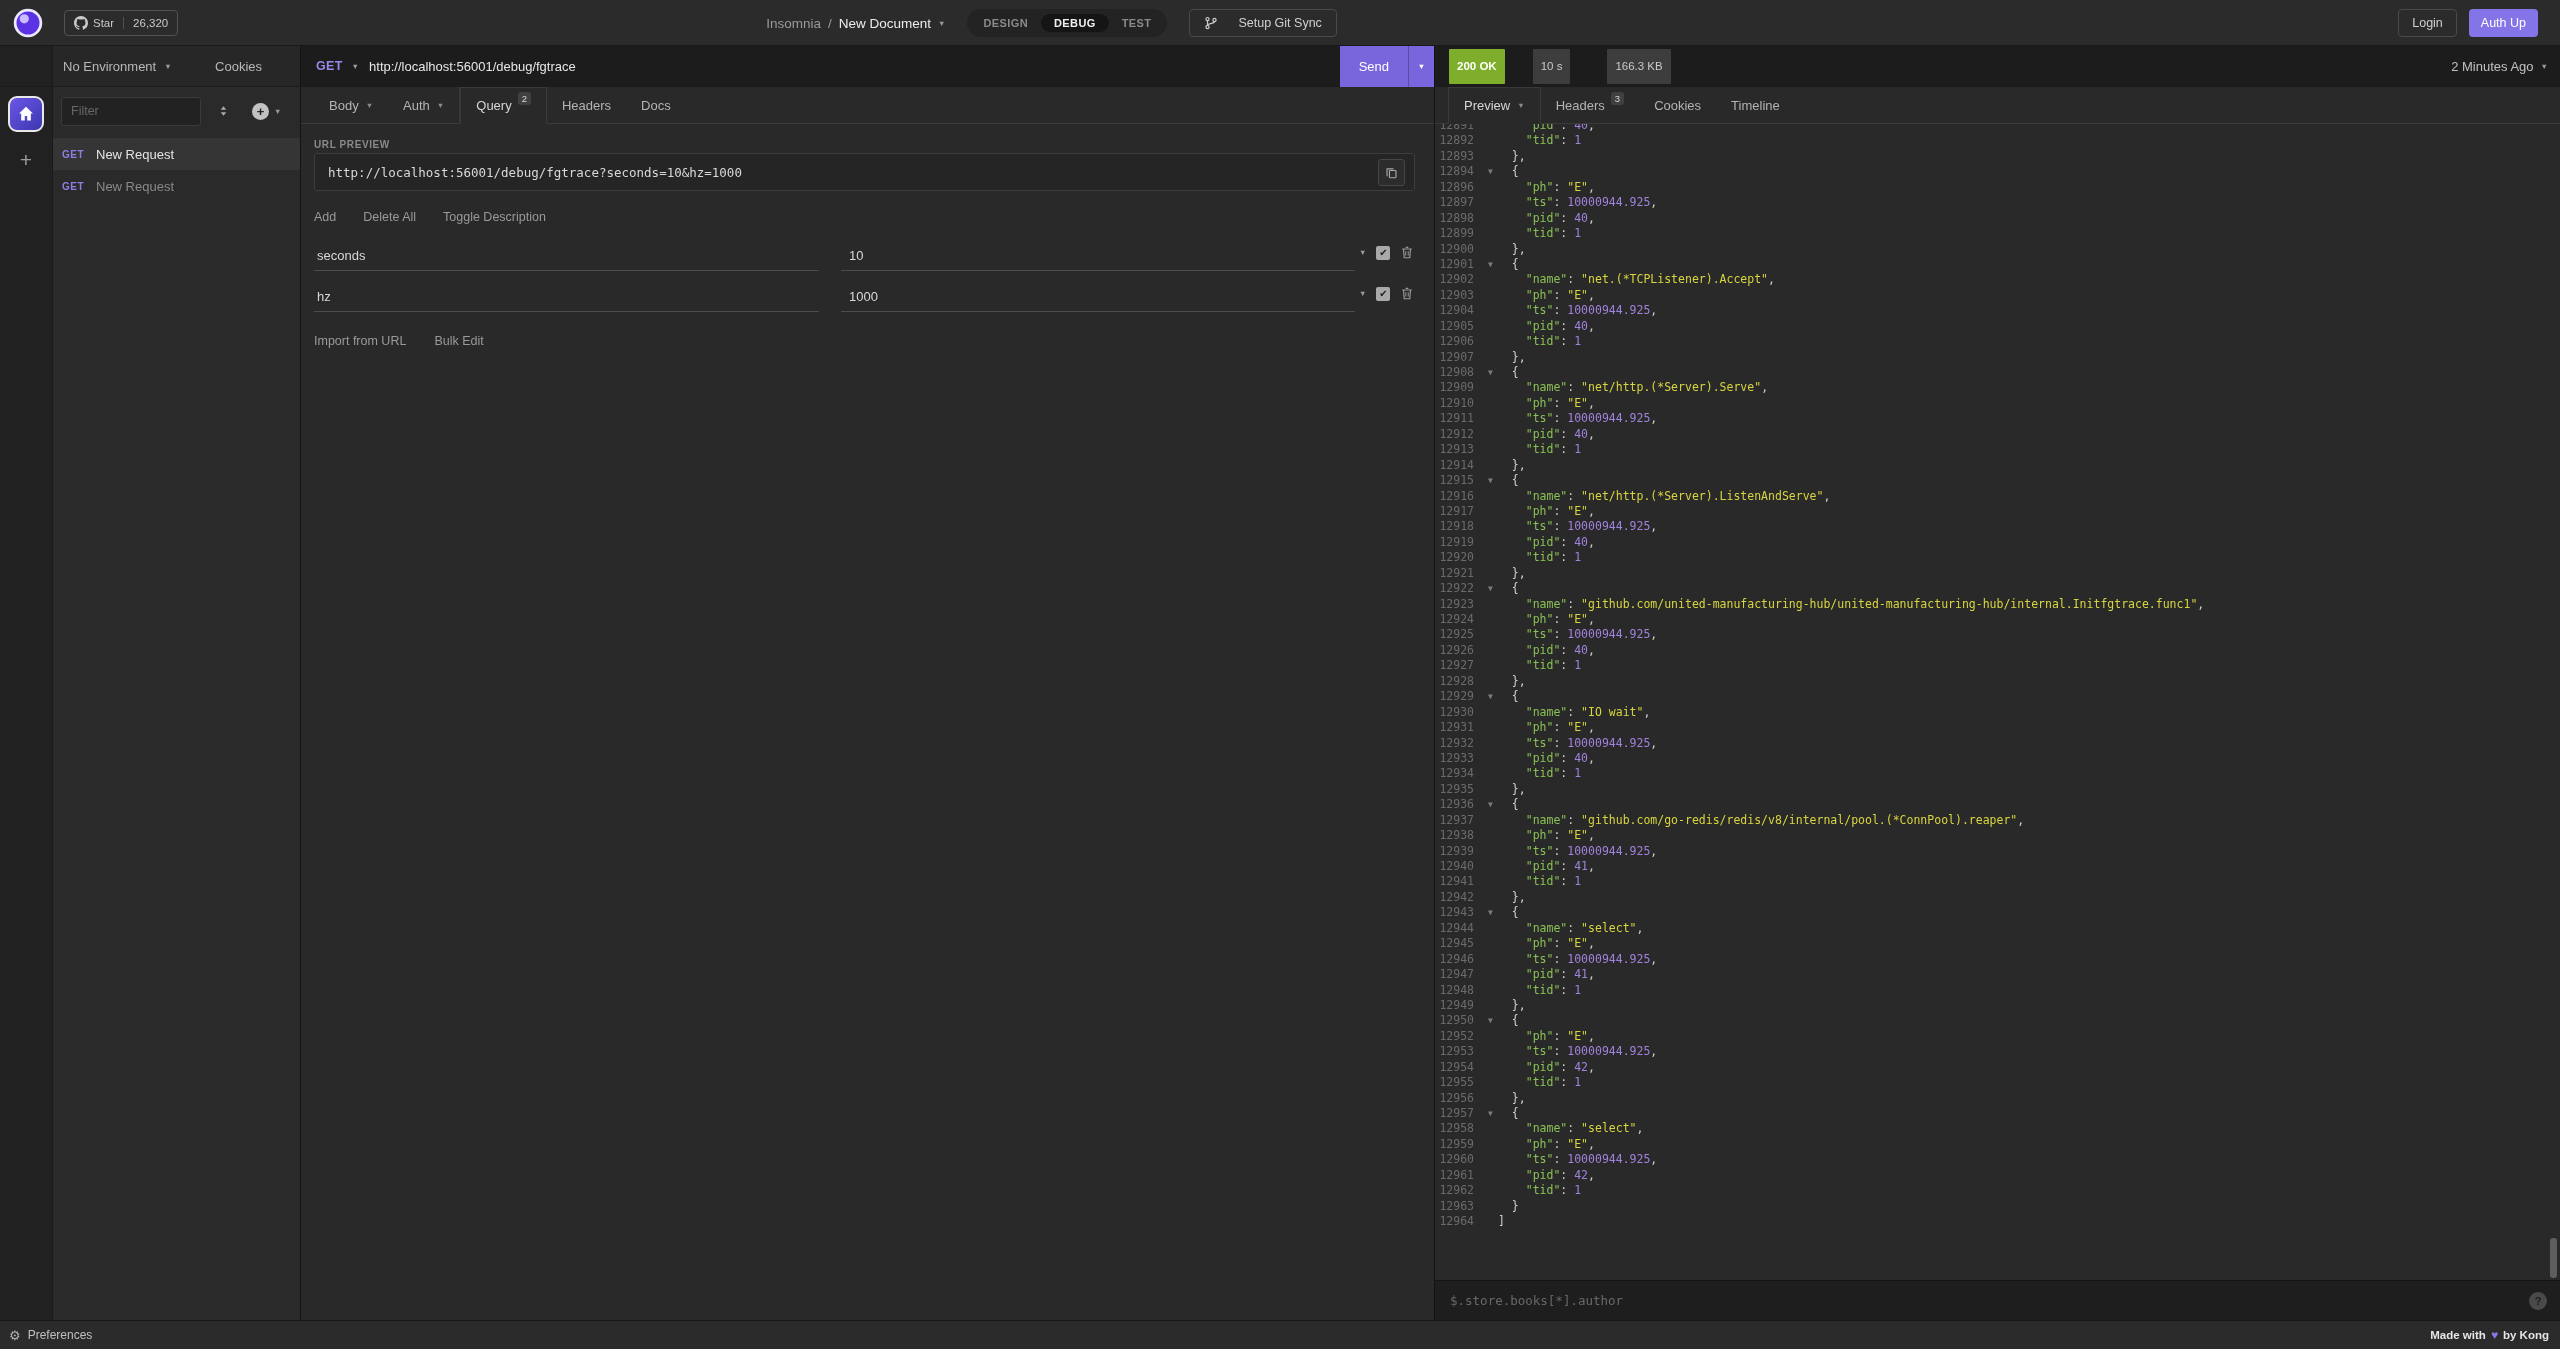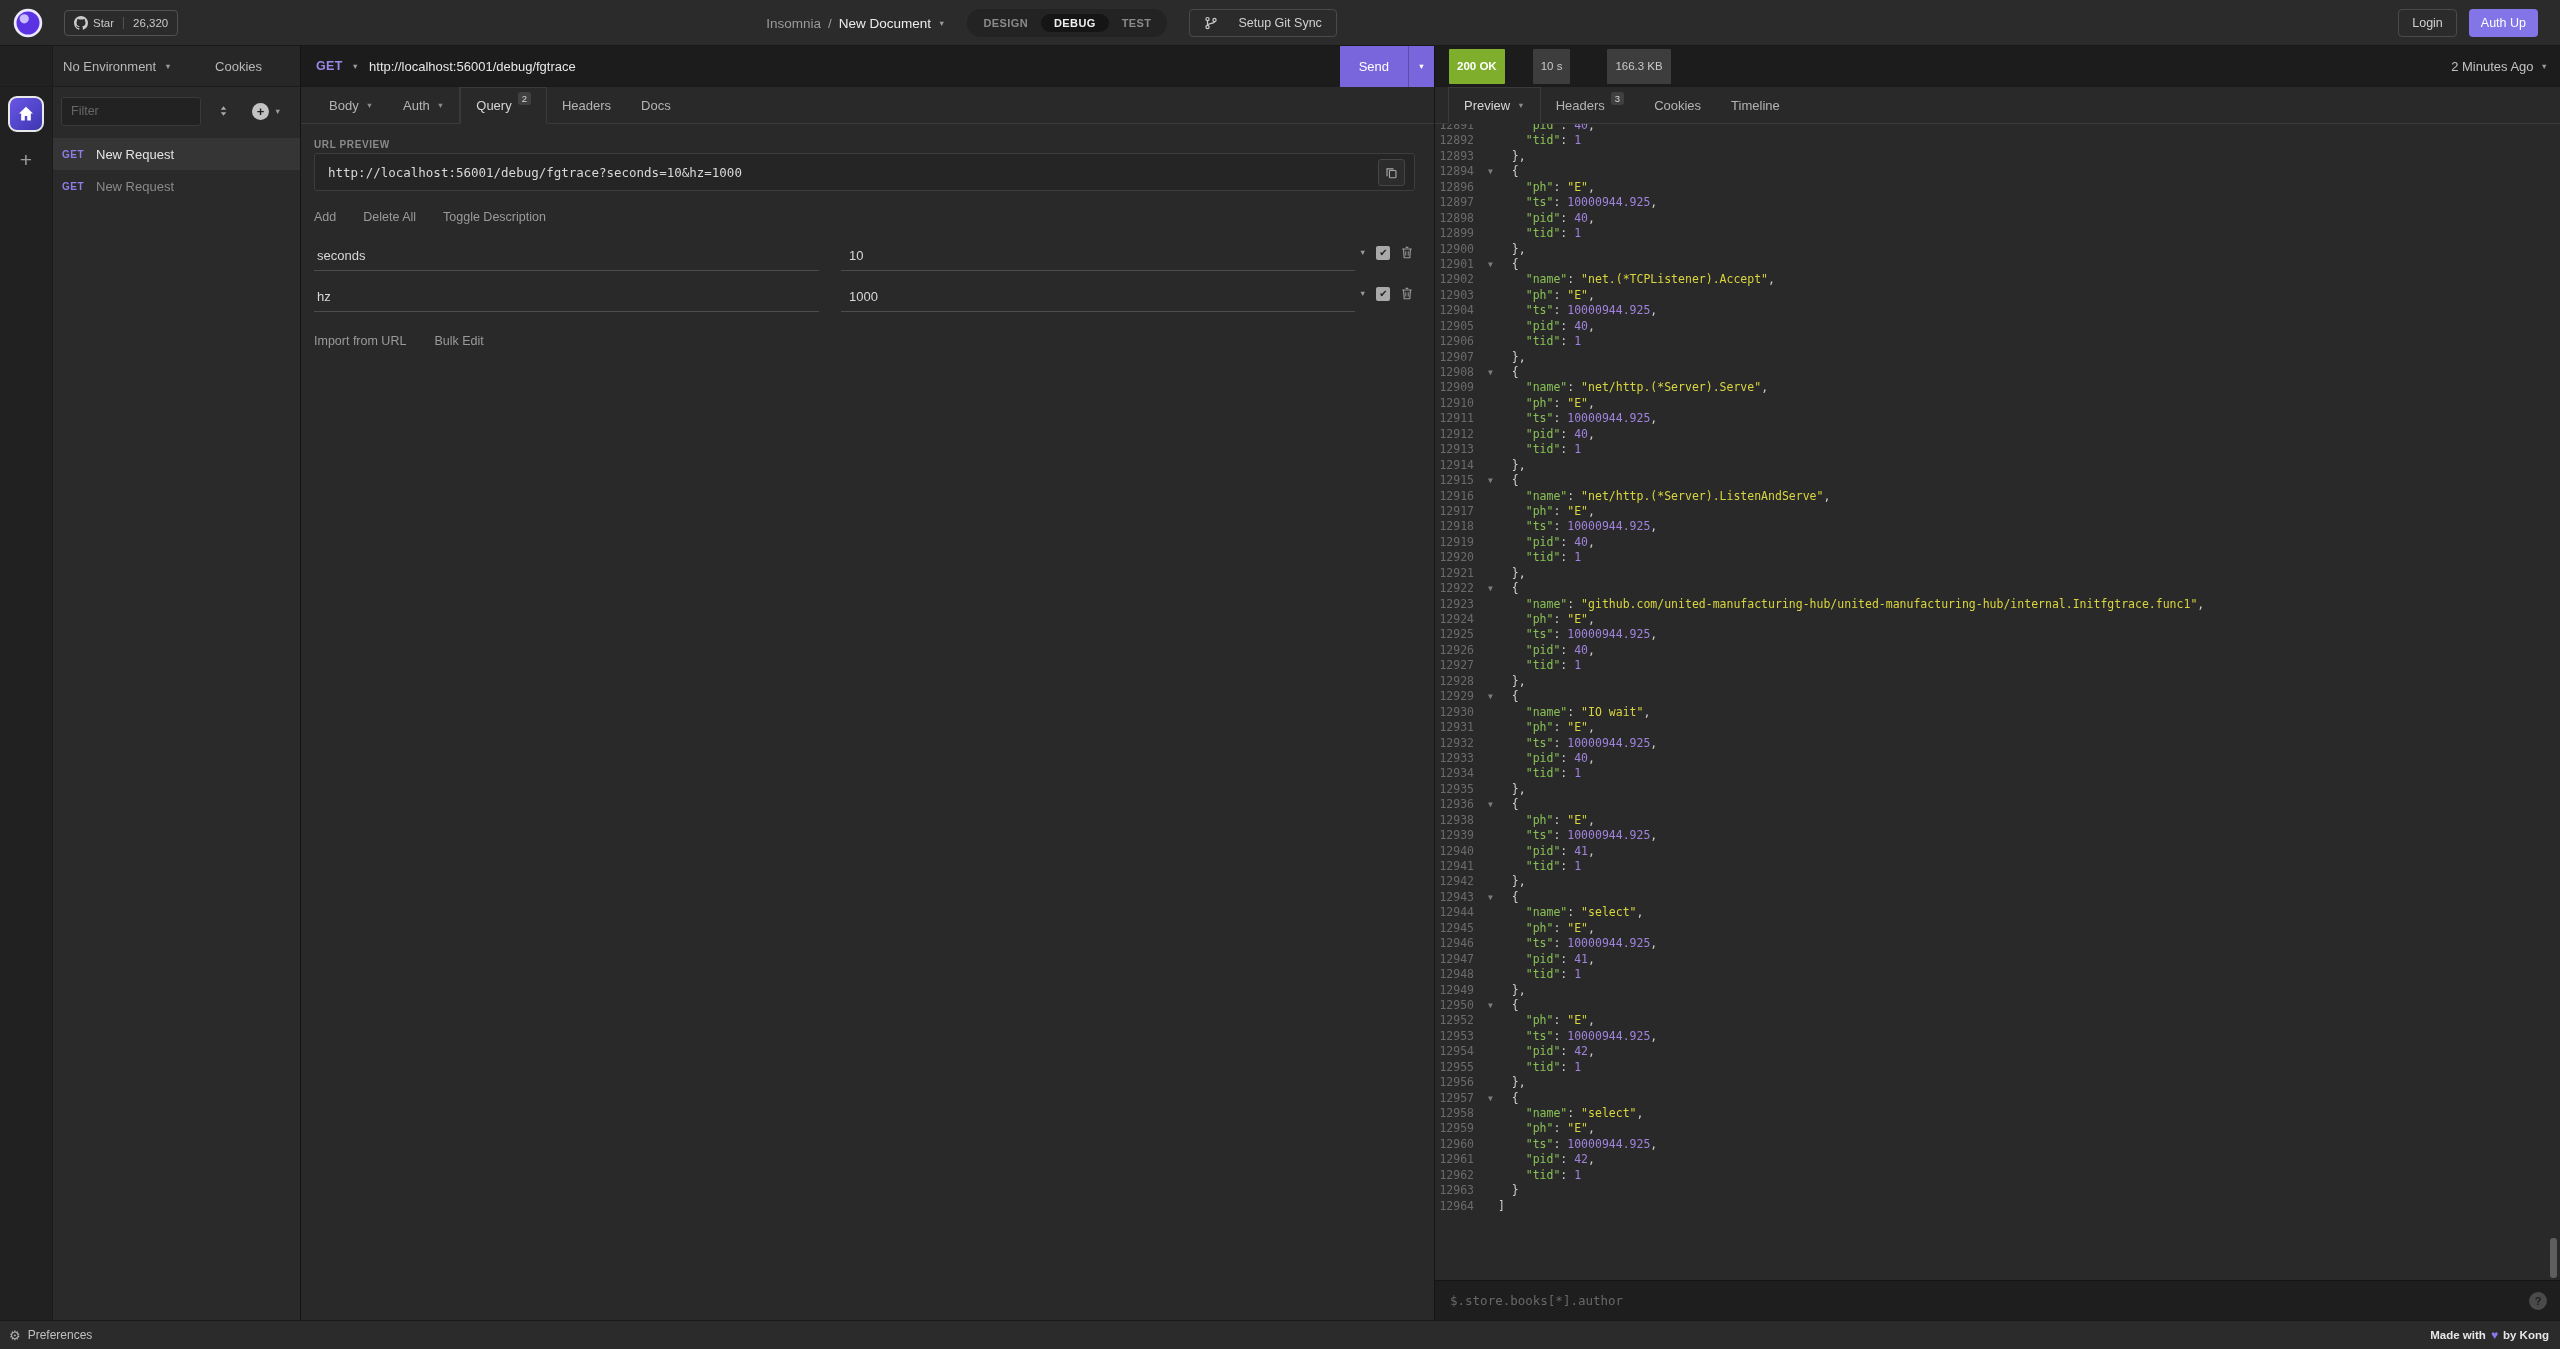--- a/index.html
+++ b/index.html
@@ -592,20 +592,25 @@
           <span class="ln">12935</span>
           <span class="fd"></span>
           <span class="cc"><span class="p">  },</span></span>
         </div>
         <div class="cl">
           <span class="ln">12936</span>
           <span class="fd">▼</span>
           <span class="cc"><span class="p">  {</span></span>
         </div>
         <div class="cl">
+          <span class="ln">12937</span>
+          <span class="fd"></span>
+          <span class="cc"><span class="p">    </span><span class="k">"name"</span><span class="p">: </span><span class="s">"github.com/go-redis/redis/v8/internal/pool.(*ConnPool).reaper"</span><span class="p">,</span></span>
+        </div>
+        <div class="cl">
           <span class="ln">12938</span>
           <span class="fd"></span>
           <span class="cc"><span class="p">    </span><span class="k">"ph"</span><span class="p">: </span><span class="s">"E"</span><span class="p">,</span></span>
         </div>
         <div class="cl">
           <span class="ln">12939</span>
           <span class="fd"></span>
           <span class="cc"><span class="p">    </span><span class="k">"ts"</span><span class="p">: </span><span class="n">10000944.925</span><span class="p">,</span></span>
         </div>
         <div class="cl">

